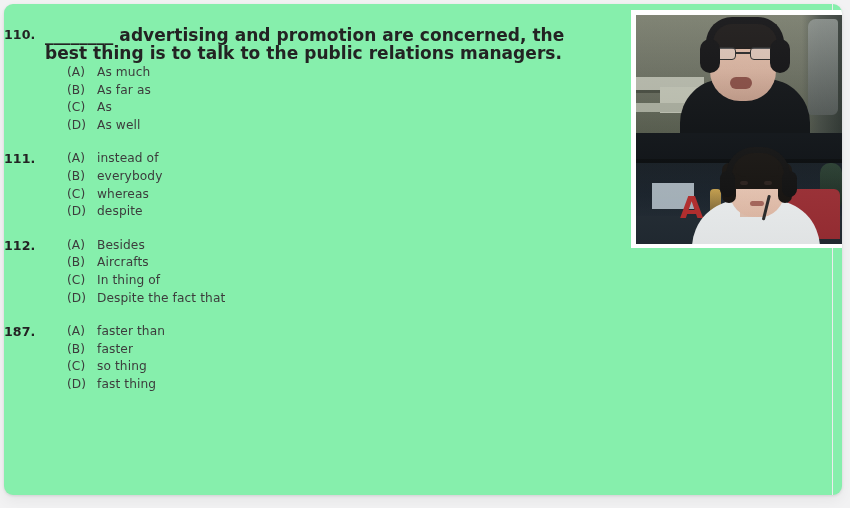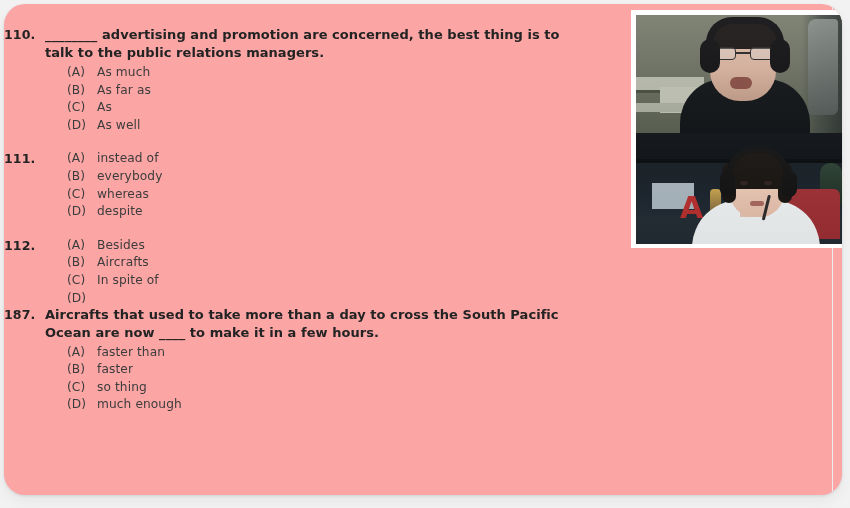--- a/index.html
+++ b/index.html
@@ -16,22 +16,22 @@
     -webkit-font-smoothing: antialiased;
   }
 
   
   .slide-card {
     position: absolute;
     left: 4px;
     top: 4px;
     width: 838px;
     height: 491px;
-    background: #fca5a5;
-    border-radius: 21px;
+    background: #86efac;
+    border-radius: 9px;
     box-shadow: 0 1px 3px rgba(0,0,0,0.10), 0 6px 14px rgba(0,0,0,0.05);
     overflow: hidden;
   }
 
   
   .card-seam {
     position: absolute;
     right: 9px;
     top: 0;
     bottom: 0;
@@ -64,21 +64,21 @@
     width: 34px;
     text-align: left;
     font-size: 12.6px;
     font-weight: bold;
     color: #232323;
     letter-spacing: 0.1px;
     line-height: 18px;
   }
 
   .q-stem {
-    font-size: 13px;
+    font-size: 17px;
     font-weight: bold;
     color: #232323;
     line-height: 18px;
     letter-spacing: 0.05px;
     max-width: 520px;
   }
 
   .options {
     list-style: none;
     margin: 2px 0 0 0;
@@ -434,47 +434,47 @@
         <li class="option">
           <span class="option-letter">(A)</span>
           <span>Besides</span>
         </li>
         <li class="option">
           <span class="option-letter">(B)</span>
           <span>Aircrafts</span>
         </li>
         <li class="option">
           <span class="option-letter">(C)</span>
-          <span>In spite of</span>
+          <span>In thing of</span>
         </li>
         <li class="option">
           <span class="option-letter">(D)</span>
+          <span>Despite the fact that</span>
         </li>
       </ul>
     </div>
 
     <div class="question-block">
       <div class="q-number">187.</div>
-      <div class="q-stem">Aircrafts that used to take more than a day to cross the South Pacific Ocean are now ____ to make it in a few hours.</div>
       <ul class="options">
         <li class="option">
           <span class="option-letter">(A)</span>
           <span>faster than</span>
         </li>
         <li class="option">
           <span class="option-letter">(B)</span>
           <span>faster</span>
         </li>
         <li class="option">
           <span class="option-letter">(C)</span>
           <span>so thing</span>
         </li>
         <li class="option">
           <span class="option-letter">(D)</span>
-          <span>much enough</span>
+          <span>fast thing</span>
         </li>
       </ul>
     </div>
 
   </div>
 
   <div class="webcam-panel">
     <div class="webcam-stack">
 
       <div class="feed-top">

